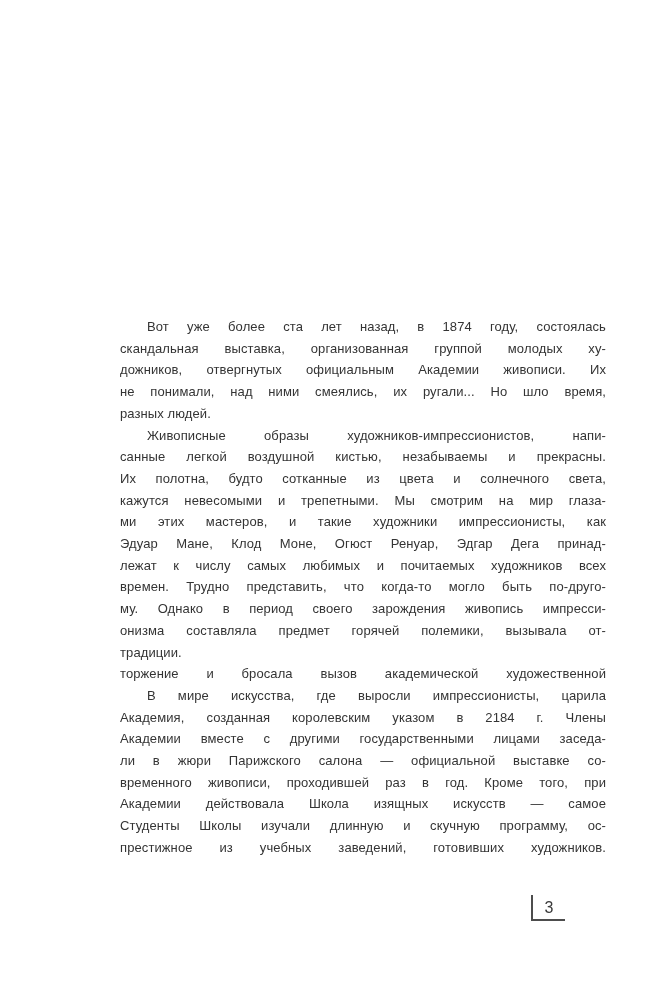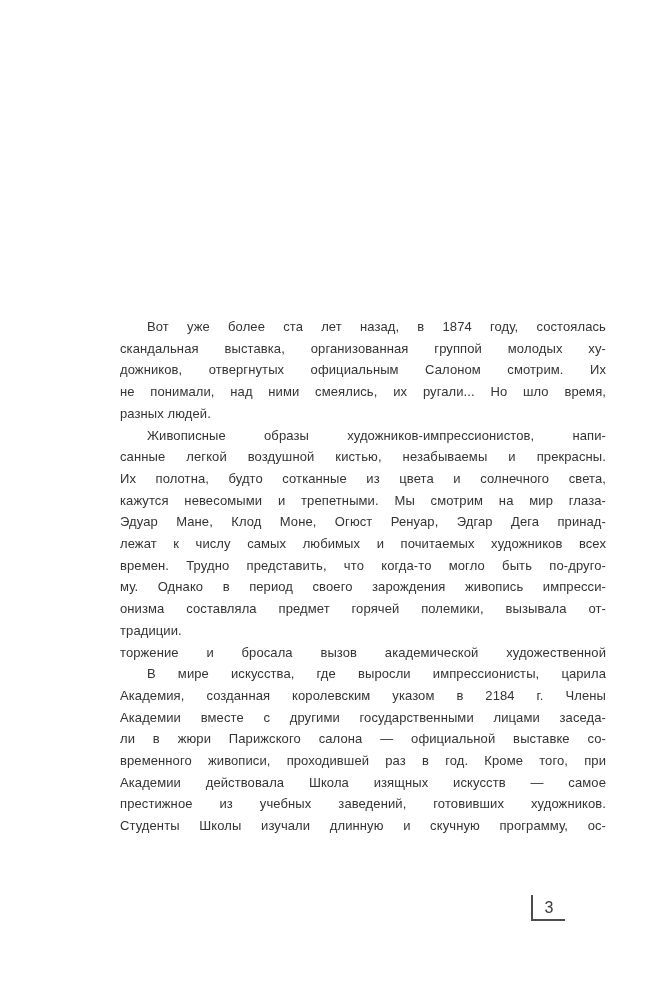--- a/index.html
+++ b/index.html
@@ -52,44 +52,45 @@
   }
 </style>
 </head>
 <body>
 
 <div class="page">
   <main class="text-block">
       <div class="paragraph">
         <div class="line first-line">Вот уже более ста лет назад, в 1874 году, состоялась</div>
         <div class="line">скандальная выставка, организованная группой молодых ху-</div>
-        <div class="line">дожников, отвергнутых официальным Салоном смотрим. Их</div>
+        <div class="line">дожников, отвергнутых официальным Академии живописи. Их</div>
         <div class="line">не понимали, над ними смеялись, их ругали... Но шло время,</div>
         <div class="line short-last">разных людей.</div>
       </div>
       <div class="paragraph">
         <div class="line first-line">Живописные образы художников-импрессионистов, напи-</div>
         <div class="line">санные легкой воздушной кистью, незабываемы и прекрасны.</div>
         <div class="line">Их полотна, будто сотканные из цвета и солнечного света,</div>
         <div class="line">кажутся невесомыми и трепетными. Мы смотрим на мир глаза-</div>
+        <div class="line">ми этих мастеров, и такие художники импрессионисты, как</div>
         <div class="line">Эдуар Мане, Клод Моне, Огюст Ренуар, Эдгар Дега принад-</div>
         <div class="line">лежат к числу самых любимых и почитаемых художников всех</div>
         <div class="line">времен. Трудно представить, что когда-то могло быть по-друго-</div>
         <div class="line">му. Однако в период своего зарождения живопись импресси-</div>
         <div class="line">онизма составляла предмет горячей полемики, вызывала от-</div>
         <div class="line short-last">традиции.</div>
         <div class="line">торжение и бросала вызов академической художественной</div>
       </div>
       <div class="paragraph">
         <div class="line first-line">В мире искусства, где выросли импрессионисты, царила</div>
         <div class="line">Академия, созданная королевским указом в 2184 г. Члены</div>
         <div class="line">Академии вместе с другими государственными лицами заседа-</div>
         <div class="line">ли в жюри Парижского салона — официальной выставке со-</div>
         <div class="line">временного живописи, проходившей раз в год. Кроме того, при</div>
         <div class="line">Академии действовала Школа изящных искусств — самое</div>
+        <div class="line">Студенты Школы изучали длинную и скучную программу, ос-</div>
         <div class="line">престижное из учебных заведений, готовивших художников.</div>
-        <div class="line">Студенты Школы изучали длинную и скучную программу, ос-</div>
       </div>
     </main>
   <div class="folio">
     <span class="folio-num">3</span>
   </div>
 </div>
 
 </body></html>

